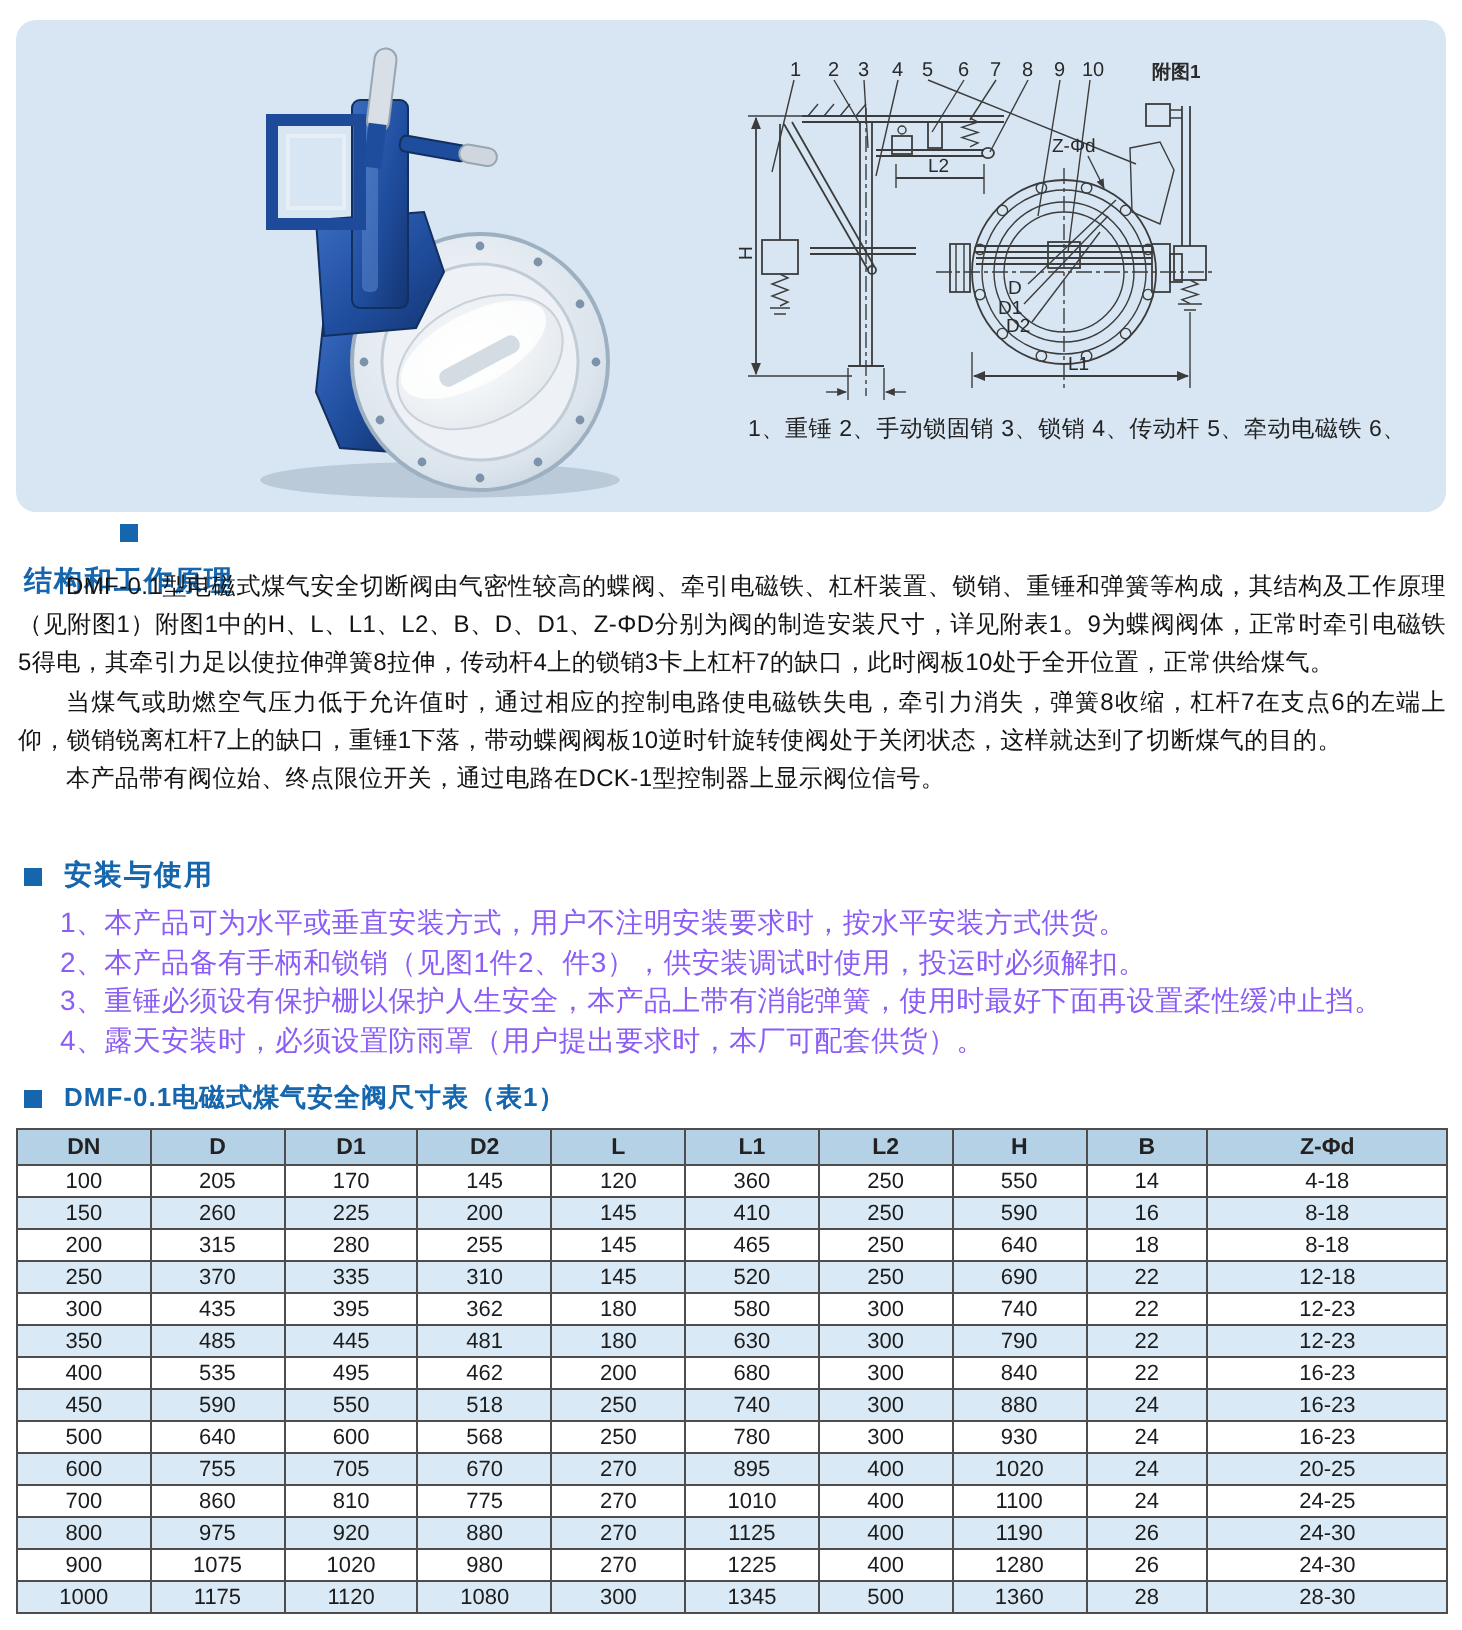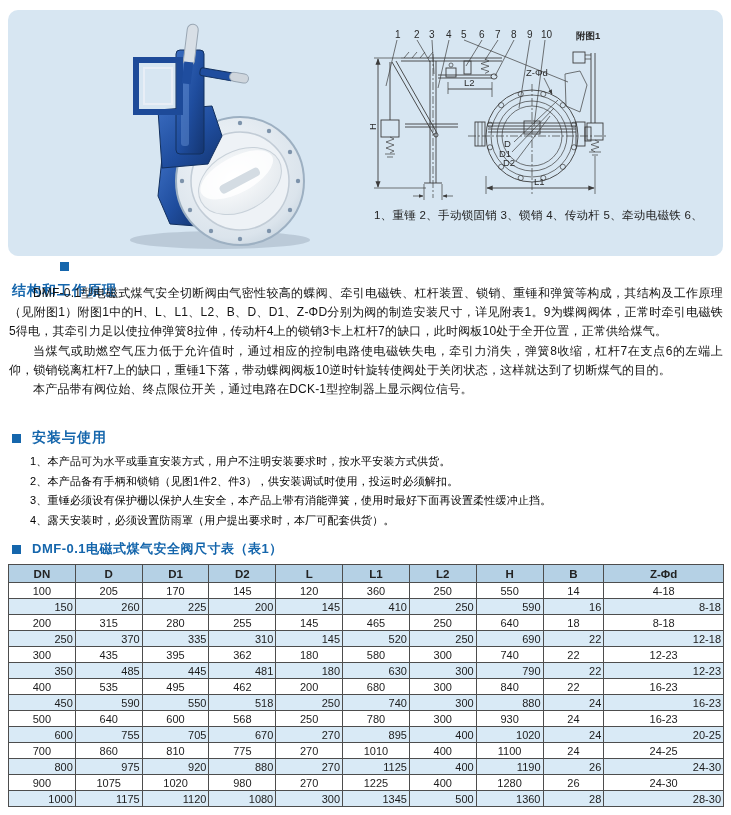--- a/index.html
+++ b/index.html
@@ -23,32 +23,32 @@
   .bullet{width:9px;height:9px;background:#1566ac;display:inline-block;flex:0 0 auto;}
   .sec-title{color:#1566ac;font-weight:bold;font-size:14px;letter-spacing:1px;}
   .table-title{font-size:13px;letter-spacing:0.5px;}
   .paras{position:absolute;left:9px;top:284px;width:714px;}
   .paras p{
     margin:0;font-size:12px;line-height:19.2px;text-align:justify;
     text-indent:2em;color:#141414;letter-spacing:0.2px;
   }
   .install-items{position:absolute;left:9px;top:452px;width:714px;}
   .install-items .li{
-    font-size:11px;line-height:19.5px;padding-left:21px;color:#000000;letter-spacing:0.2px;
+    font-size:14px;line-height:19.5px;padding-left:21px;color:#8b5cf6;letter-spacing:0.2px;
   }
   #dims{
     position:absolute;left:8px;top:564px;width:716px;
     border-collapse:collapse;table-layout:fixed;
     font-size:11px;color:#1c1c1c;text-align:center;
   }
   #dims th,#dims td{border:1px solid #4d4d4d;padding:1.5px 2px;width:9.3%;}
   #dims th{background:#b5d1e5;font-weight:bold;font-size:11.5px;padding:2.5px 2px;color:#222;}
   #dims th:nth-child(9),#dims td:nth-child(9){width:8.4%;}
   #dims th:nth-child(10),#dims td:nth-child(10){width:17.2%;}
-  #dims tr.alt{background:#d9eaf6;text-align:right;}
+  #dims tr.alt{background:#d9eaf6;}
   #dims tbody tr{background:#ffffff;}
   #dims tbody tr.alt{background:#d9eaf6;}
   .dline{stroke:#3c3c3c;stroke-width:0.9;fill:none;}
   .tline{stroke:#3c3c3c;stroke-width:0.7;fill:none;}
   .cline{stroke:#3c3c3c;stroke-width:0.7;fill:none;stroke-dasharray:8 2 2 2;}
   .pn{font-size:10px;fill:#2a2a2a;}
   .dlab{font-size:9.5px;fill:#2a2a2a;}
 </style>
 </head>
 <body>

